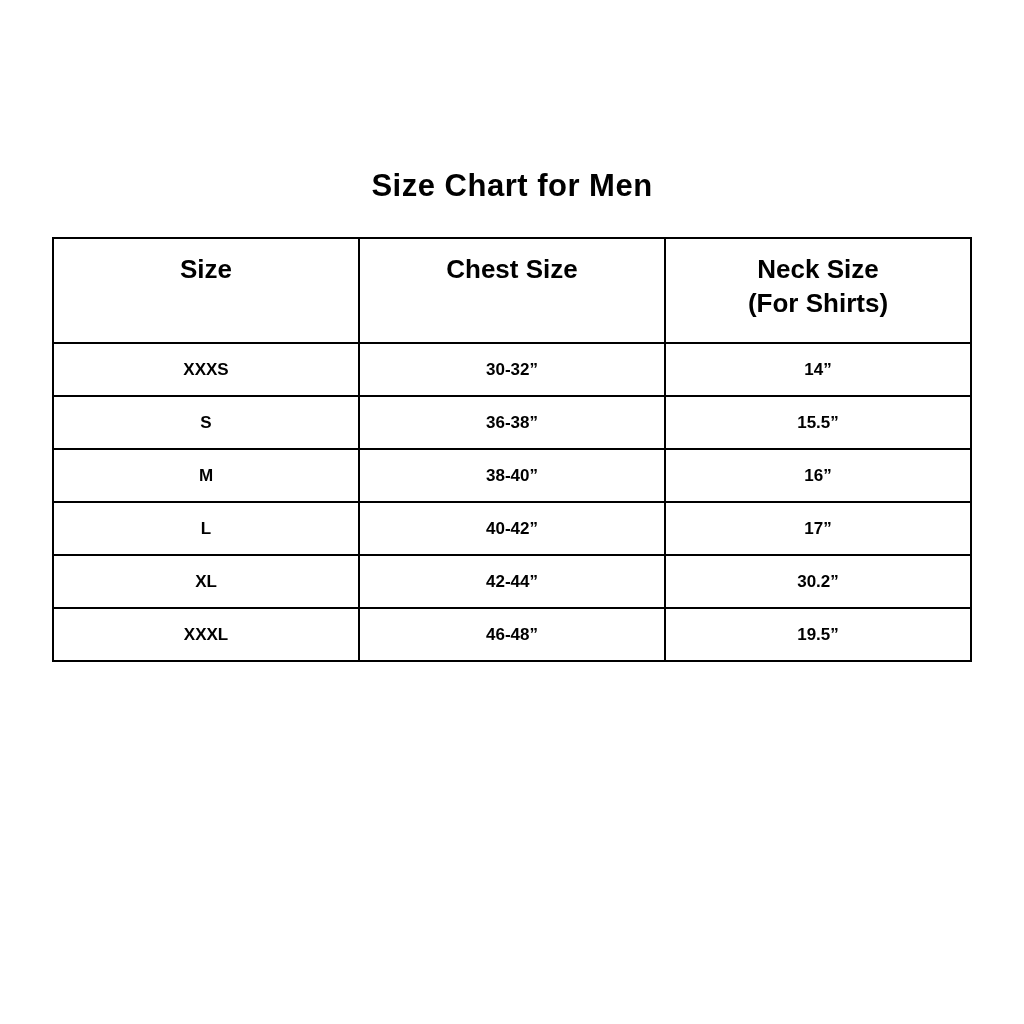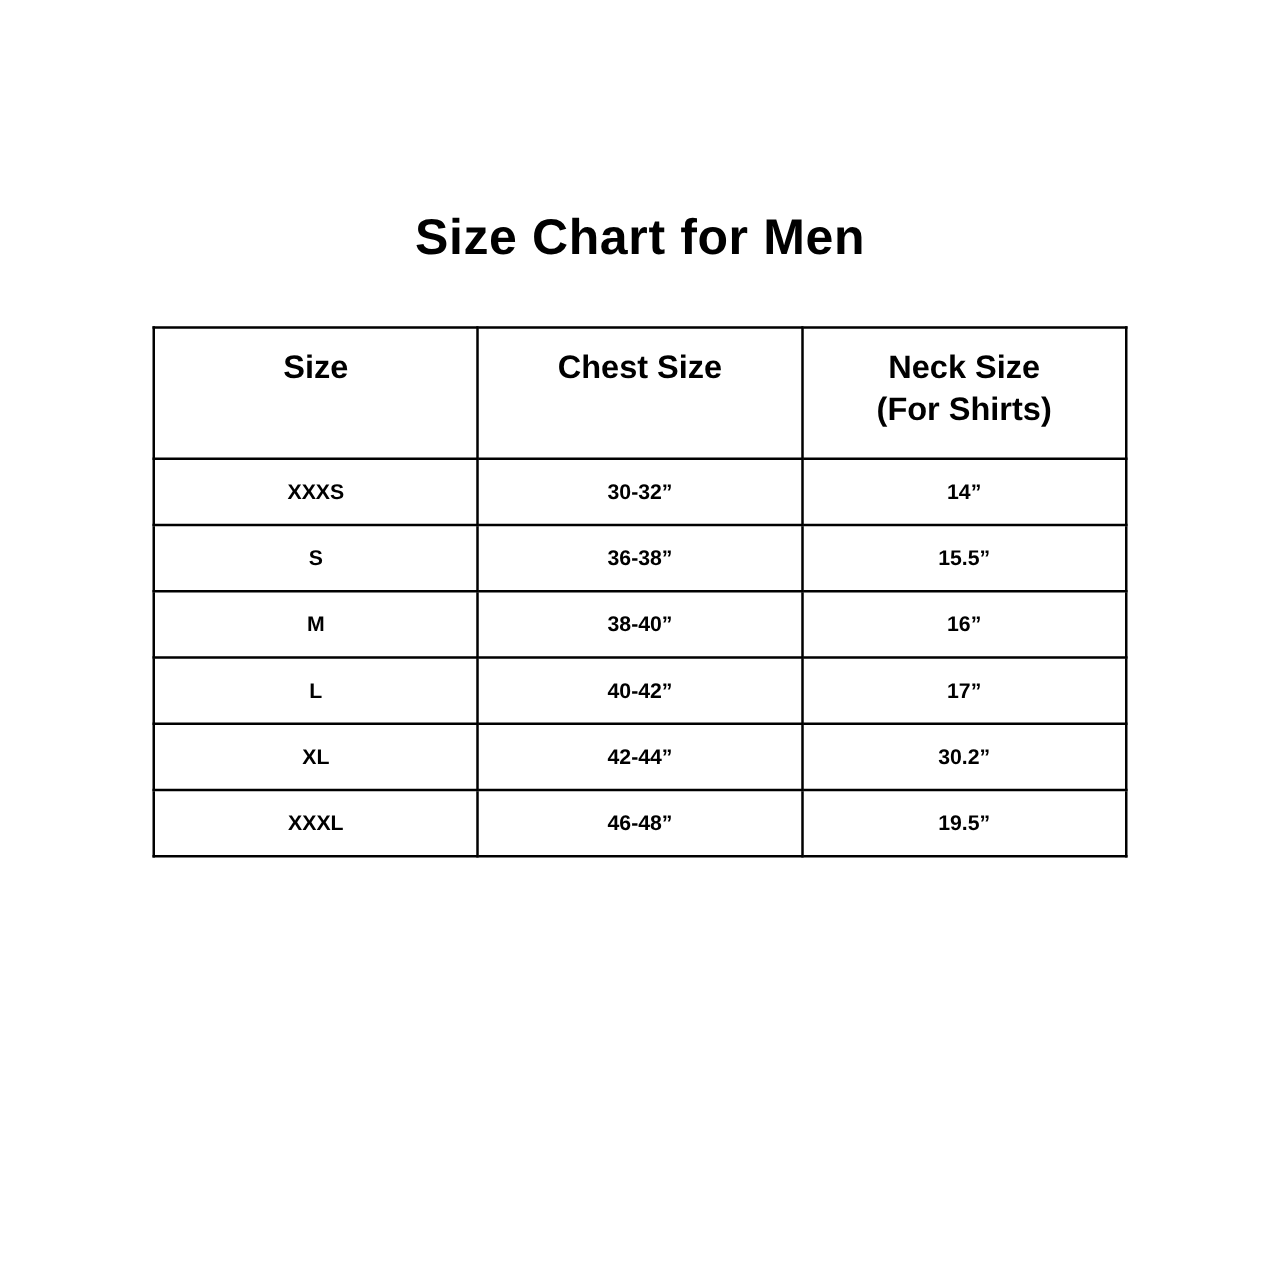--- a/index.html
+++ b/index.html
@@ -11,27 +11,27 @@
     width: 1024px;
     height: 1024px;
     font-family: "Liberation Sans", sans-serif;
     color: #000000;
     position: relative;
   }
   .page-title {
     margin: 0;
     padding-top: 168px;
     text-align: center;
-    font-size: 40px;
+    font-size: 31px;
     font-weight: bold;
     letter-spacing: 0.5px;
   }
   table.size-chart {
-    width: 780px;
-    margin: 48px auto 0 auto;
+    width: 920px;
+    margin: 33px auto 0 auto;
     border-collapse: collapse;
     table-layout: fixed;
     border-radius: 30px;
   }
   table.size-chart th,
   table.size-chart td {
     border: 2px solid #000000;
     text-align: center;
     font-weight: bold;
   }

